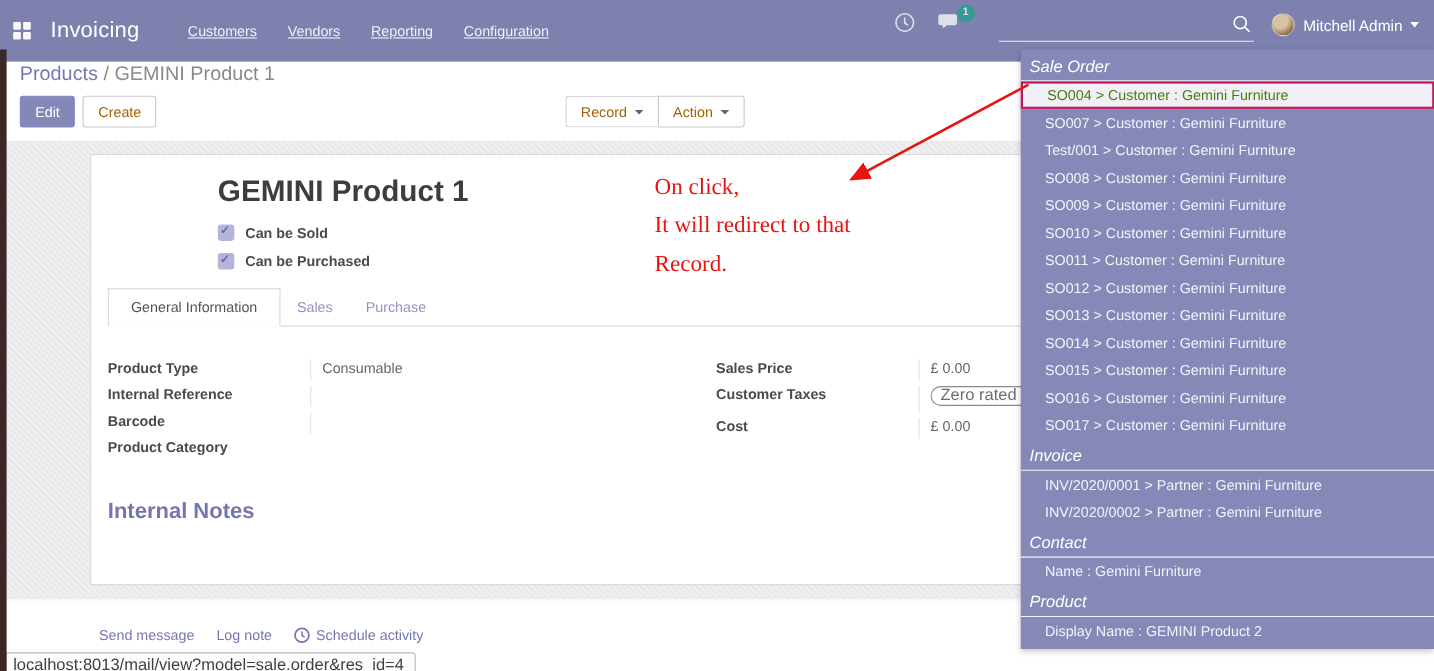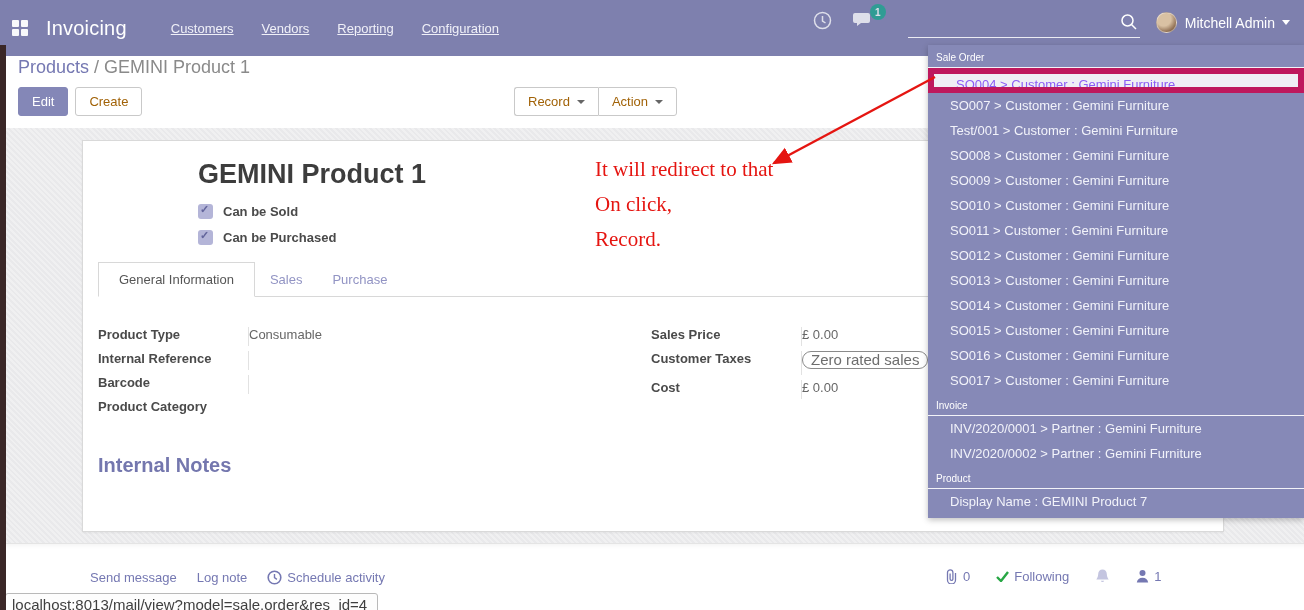--- a/index.html
+++ b/index.html
@@ -53,45 +53,45 @@
 
   .tabs { position:absolute; left:15px; top:122px; right:0; height:34px; border-bottom:1px solid #d8d8d8; display:flex; align-items:flex-end; }
   .tab { font-size:13px; padding:9px 15px; color:#9294c4; cursor:pointer; }
   .tab.active { background:#fff; border:1px solid #d8d8d8; border-bottom:1px solid #fff; margin-bottom:-1px; color:#555; padding:9px 20px; }
 
   .group { position:absolute; top:186px; }
   .group.left { left:15px; width:420px; }
   .group.right { left:568px; width:360px; }
   .frow { display:flex; min-height:19px; margin-bottom:5px; }
   .flabel { width:150px; font-size:13px; font-weight:bold; color:#4a4a4a; flex:none; }
-  .fvalue { border-left:1px solid #e2e2e2; font-size:13px; color:#666; flex:1; }
+  .fvalue { border-left:1px solid #e2e2e2; padding-left:10px; font-size:13px; color:#666; flex:1;margin-left:34px; }
   .fvalue.link { color:#7578b2; cursor:pointer; }
   .tax-badge { display:inline-block; border:1px solid #8a8a8a; border-radius:10px; padding:0 8px; font-size:15px; color:#6d6d6d; line-height:16px; }
   .notes-heading { position:absolute; left:15px; top:313px; font-size:20px; font-weight:bold; color:#7477ae; }
 
   
   .annotation { position:absolute; left:595px; top:24px; font-family:"Liberation Serif", serif; font-size:21px; color:#e51511; line-height:35px; z-index:5; }
   .arrow-overlay { position:absolute; left:752px; top:50px; width:195px; height:125px; z-index:30; pointer-events:none; }
 
   
   .chatter { position:absolute; left:0; top:543px; width:1304px; height:67px; background:#fff; border-top:1px solid #e4e4e4; box-shadow:inset 0 6px 6px -6px rgba(0,0,0,.08); }
   .chatter-links { position:absolute; left:90px; top:26px; display:flex; gap:20px; font-size:13px; color:#7578b2; align-items:center; }
   .chatter-links .clink { cursor:pointer; display:flex; align-items:center; gap:5px; }
   .chatter-right { position:absolute; left:945px; top:24px; display:flex; align-items:center; gap:26px; font-size:13px; color:#7578b2; z-index:5; }
   .cr-item { display:flex; align-items:center; gap:5px; cursor:pointer; }
   .status-tooltip { position:absolute; left:5px; top:49px; height:24px; background:#fdfdfd; border:1px solid #b9b9b9; border-radius:3px; padding:2px 10px 0 6px; font-size:15px; color:#3f3f3f; white-space:nowrap; z-index:40; }
 
   .left-strip { position:absolute; left:0; top:45px; width:6px; height:565px; background:#3a2727; z-index:45; }
 
   
   .dropdown { position:absolute; left:928px; top:45px; width:376px; background:#8689b7; z-index:20; padding-top:4px; padding-bottom:4px; box-shadow:0 2px 6px rgba(0,0,0,.25); }
-  .dd-header { font-size:10px; color:#fff; padding:3px 0 4px 8px; border-bottom:1px solid rgba(255,255,255,.9); margin-top:4px; }
+  .dd-header { font-size:15px; color:#fff; padding:3px 0 4px 8px; border-bottom:1px solid rgba(255,255,255,.9); margin-top:4px;font-style:italic; }
   .dd-section:first-child .dd-header { margin-top:0; }
   .dd-item { font-size:13px; color:#f2f3fa; height:25px; line-height:25px; padding-left:22px; cursor:pointer; white-space:nowrap; overflow:hidden; }
-  .dd-item.highlight { background:#efeff5; color:#8b5cf6; border:6px solid #be185d; line-height:21px; }
+  .dd-item.highlight { background:#efeff5; color:#4d7c0f; border:2px solid #be185d; line-height:21px; }
 
   svg .ic { stroke:#fff; fill:none; stroke-width:1.5; }
 </style>
 </head>
 <body>
 
 <div class="screen">
 
   <div class="topbar">
     <div class="apps-btn">
@@ -205,22 +205,22 @@
         <div class="frow">
           <div class="flabel">Cost</div>
           <div class="fvalue">£ 0.00</div>
         </div>
       </div>
 
       <div class="notes-heading">Internal Notes</div>
     </div>
 
     <div class="annotation">
+      <div>On click,</div>
       <div>It will redirect to that</div>
-      <div>On click,</div>
       <div>Record.</div>
     </div>
   </div>
 
   <div class="chatter">
     <div class="chatter-links">
       <span class="clink">Send message</span>
       <span class="clink">Log note</span>
       <span class="clink">
         <svg width="15" height="15" viewBox="0 0 15 15">
@@ -277,22 +277,26 @@
       <div class="dd-item">SO015 &gt; Customer : Gemini Furniture</div>
       <div class="dd-item">SO016 &gt; Customer : Gemini Furniture</div>
       <div class="dd-item">SO017 &gt; Customer : Gemini Furniture</div>
     </div>
     <div class="dd-section">
       <div class="dd-header">Invoice</div>
       <div class="dd-item">INV/2020/0001 &gt; Partner : Gemini Furniture</div>
       <div class="dd-item">INV/2020/0002 &gt; Partner : Gemini Furniture</div>
     </div>
     <div class="dd-section">
+      <div class="dd-header">Contact</div>
+      <div class="dd-item">Name : Gemini Furniture</div>
+    </div>
+    <div class="dd-section">
       <div class="dd-header">Product</div>
-      <div class="dd-item">Display Name : GEMINI Product 7</div>
+      <div class="dd-item">Display Name : GEMINI Product 2</div>
     </div>
   </div>
 
   <svg class="arrow-overlay" viewBox="0 0 195 125">
     <defs>
       <marker id="ah" markerWidth="9" markerHeight="8" refX="7" refY="3.5" orient="auto">
         <path d="M0,0 L8,3.5 L0,7 z" fill="#e51511"></path>
       </marker>
     </defs>
     <line x1="183" y1="27" x2="22" y2="113" stroke="#e51511" stroke-width="2.4" marker-end="url(#ah)"></line>

